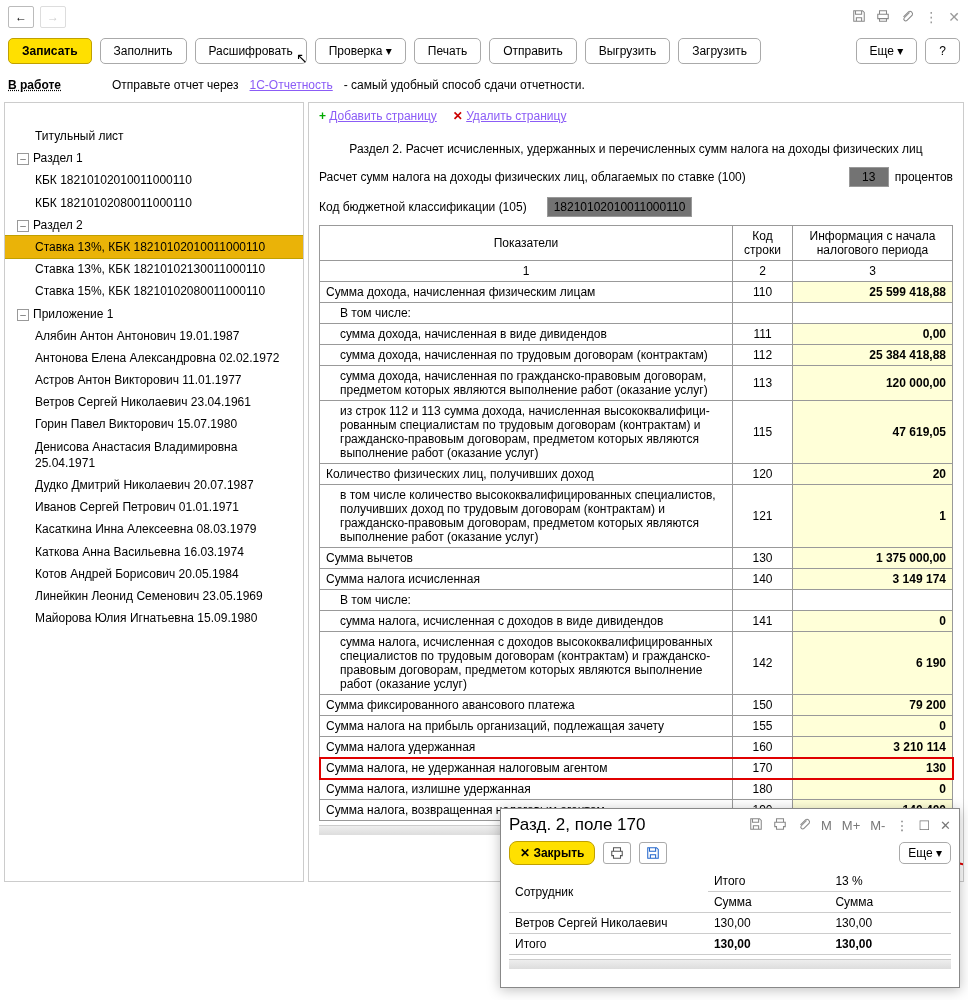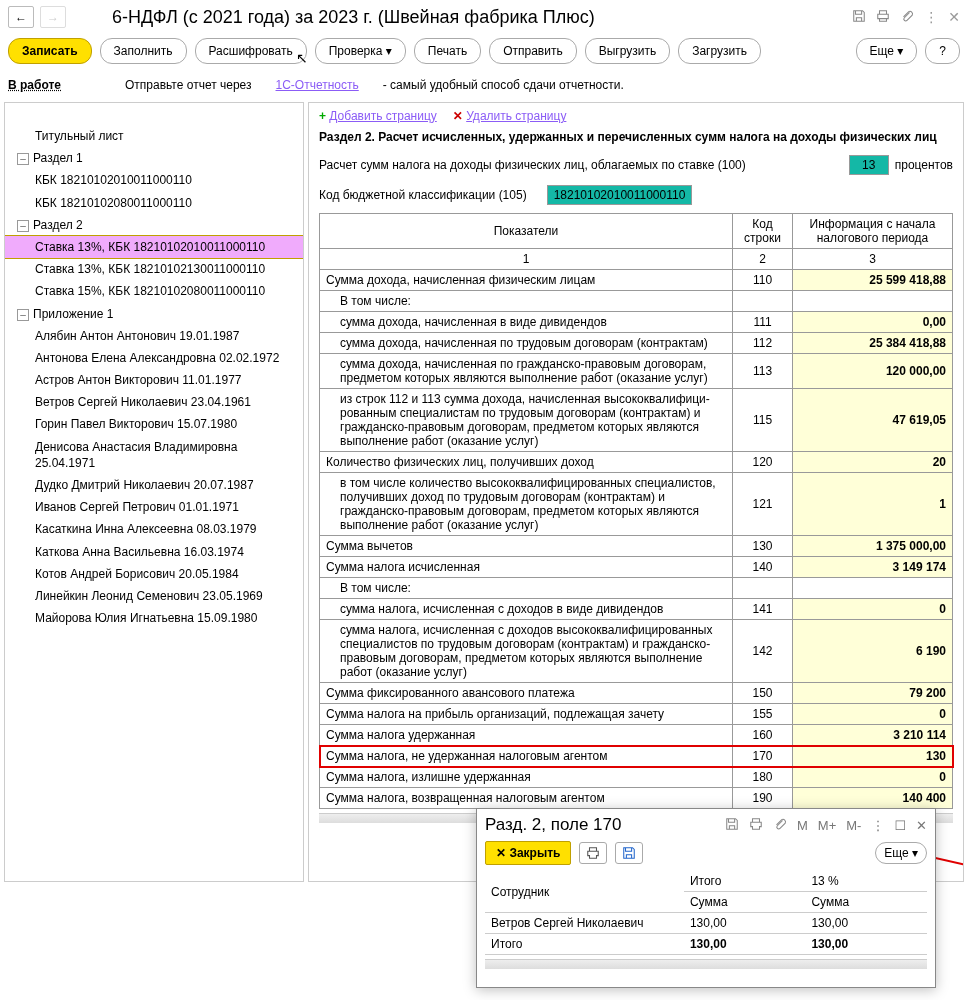--- a/index.html
+++ b/index.html
@@ -44,29 +44,29 @@
     display: flex;
     gap: 8px;
     padding: 4px 8px 10px 8px;
     align-items: center;
   }
   .btn {
     padding: 5px 13px;
     border: 1px solid #aaa;
     background: #fff;
     cursor: pointer;
-    border-radius: 12px;
+    border-radius: 5px;
     font-size: 12px;
   }
   .btn.yellow { background: #ffe000; border-color: #c0a000; font-weight: bold; }
   .toolbar-right { margin-left: auto; display: flex; gap: 8px; }
   .status-line {
     padding: 4px 8px 10px 8px;
     display: flex;
-    gap: 24px;
+    gap: 11px;
     align-items: baseline;
   }
   .status-link {
     font-weight: bold;
     text-decoration: underline dotted;
   }
   .link { color: #8b5cf6; text-decoration: underline; cursor: pointer; }
   .body-split {
     display: flex;
     padding: 0 4px;
@@ -80,21 +80,21 @@
     padding: 22px 0;
     font-size: 12px;
   }
   .tree-item {
     padding: 3px 4px 3px 30px;
     cursor: pointer;
     line-height: 1.35;
   }
   .tree-item.lvl1 { padding-left: 30px; }
   .tree-item.lvl0 { padding-left: 30px; }
-  .tree-item.sel { background: #f0abfc; outline: 1px solid #c0a000; }
+  .tree-item.sel { background: #eab308; outline: 1px solid #c0a000; }
   .tree-toggle {
     display: inline-block;
     width: 12px; height: 12px;
     border: 1px solid #999;
     text-align: center;
     line-height: 10px;
     font-size: 10px;
     margin-right: 4px;
     margin-left: -18px;
     color: #666;
@@ -105,34 +105,34 @@
     overflow: auto;
     padding: 4px 10px;
     position: relative;
   }
   .page-toolbar {
     display: flex; gap: 16px; padding: 2px 0 6px;
   }
   .page-toolbar .plus { color: #0a0; font-weight: bold; }
   .page-toolbar .x { color: #c00; font-weight: bold; }
   .section-title {
-    text-align: left;
-    font-weight: bold;
-    margin: 0 0 10px;
+    text-align: center;
+    font-weight: normal;
+    margin: 12px 0 10px;
     line-height: 1.35;
   }
   .rate-line {
     display: flex; align-items: center; gap: 6px;
     margin-bottom: 10px;
   }
   .rate-line b { font-weight: normal; }
   .rate-box, .kbk-box {
     border: 1px solid #999;
     padding: 2px 6px;
-    background: #14b8a6;
+    background: #737373;
     display: inline-block;
     text-align: center;
   }
   .rate-box { width: 40px; }
   .kbk-line { display: flex; align-items: center; gap: 20px; margin-bottom: 8px; }
   table.grid {
     border-collapse: collapse;
     width: 100%;
   }
   table.grid th, table.grid td {
@@ -150,21 +150,21 @@
   .col-code { width: 60px; text-align: center; }
   .col-val { width: 160px; text-align: right; background: #ffffd8; font-weight: bold; }
   .subrow td:first-child { padding-left: 20px; }
   tr.hl { outline: 2px solid #e00000; outline-offset: -1px; }
   .red-arrow {
     position: absolute;
     pointer-events: none;
   }
   .popup {
     position: absolute;
-    left: 476px;
+    left: 500px;
     top: 808px;
     width: 460px;
     height: 180px;
     background: #fff;
     border: 1px solid #888;
     box-shadow: 0 2px 12px rgba(0,0,0,0.25);
     padding: 6px 8px;
     font-size: 12px;
   }
   .popup-title {
@@ -177,21 +177,21 @@
     margin-left: auto;
     display: flex;
     gap: 10px;
     color: #777;
     font-size: 13px;
     align-items: center;
   }
   .popup-toolbar { display: flex; gap: 8px; align-items: center; margin-bottom: 6px; }
   .btn-small { padding: 3px 6px; border: 1px solid #aaa; border-radius: 3px; cursor: pointer; display:inline-flex; align-items:center; }
   .btn-close {
-    background: #ffe000; border: 1px solid #c0a000; padding: 4px 10px; font-weight: bold; border-radius: 2px; cursor: pointer;
+    background: #ffe000; border: 1px solid #c0a000; padding: 4px 10px; font-weight: bold; border-radius: 8px; cursor: pointer;
   }
   table.popup-grid {
     border-collapse: collapse;
     width: 100%;
   }
   table.popup-grid th, table.popup-grid td {
     border-bottom: 1px solid #ccc;
     padding: 3px 6px;
     text-align: left;
     font-size: 12px;
@@ -211,21 +211,20 @@
     border-top: 1px solid #ccc;
     margin-top: 4px;
   }
 </style>
 </head>
 <body>
 
 <div class="titlebar">
   <div class="nav-arrow">←</div>
   <div class="nav-arrow disabled">→</div>
-  <div class="win-title">6-НДФЛ (с 2021 года) за 2023 г. (Швейная фабрика Плюс)</div>
   <div class="titlebar-right">
     <span>
       <svg class="icon" viewBox="0 0 16 16">
           <path fill="none" stroke="#888" stroke-width="1.2" d="M2 2h10l2 2v10H2z M4 2v4h7V2 M5 14v-4h6v4"></path>
         </svg>
     </span>
     <span>
       <svg class="icon" viewBox="0 0 16 16">
           <path fill="none" stroke="#888" stroke-width="1.2" d="M4 6V2h8v4 M2 6h12v5h-2v3H4v-3H2z M4 11h8"></path>
         </svg>

